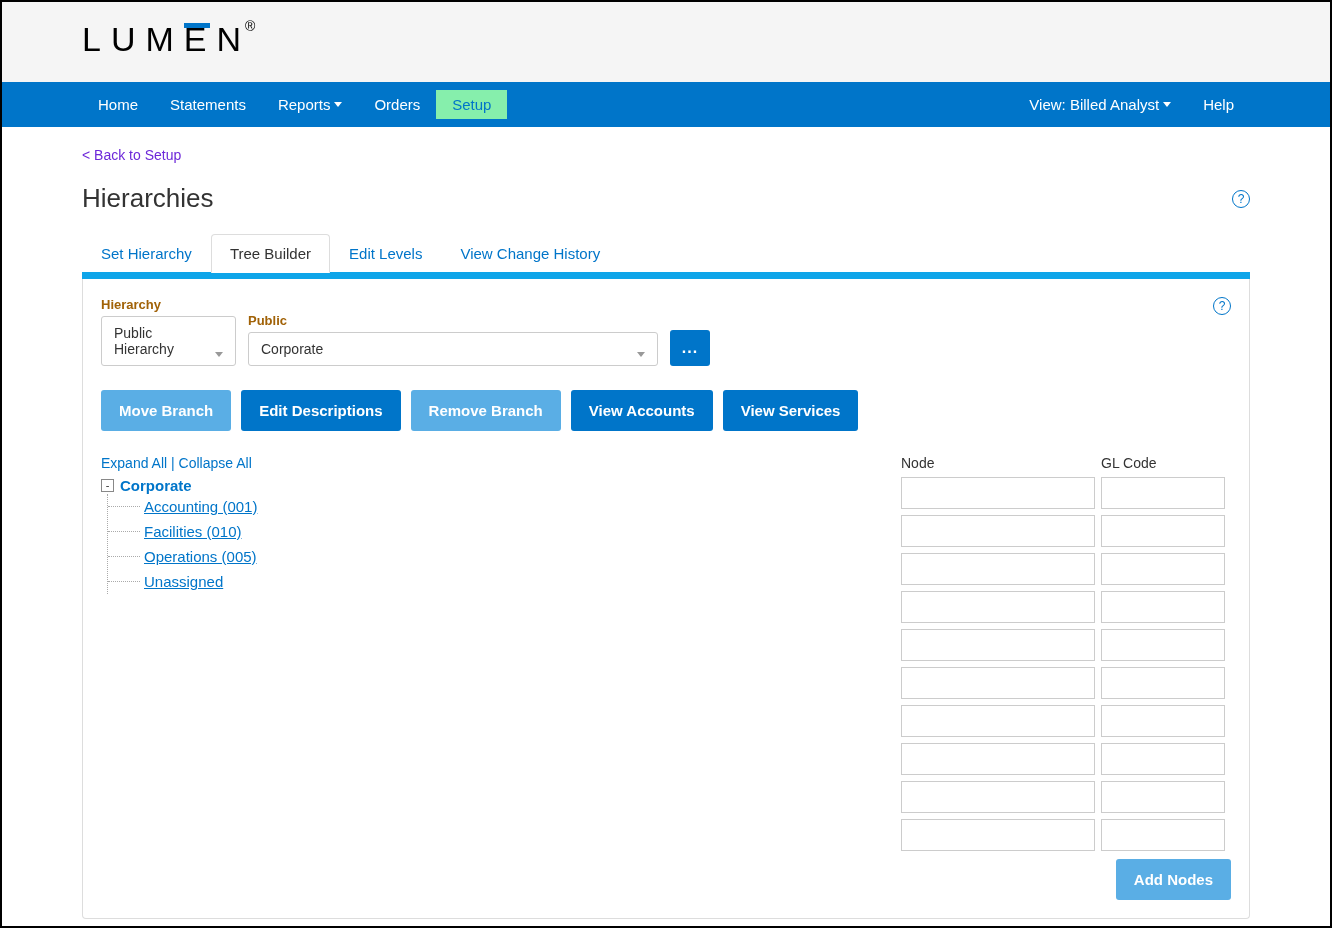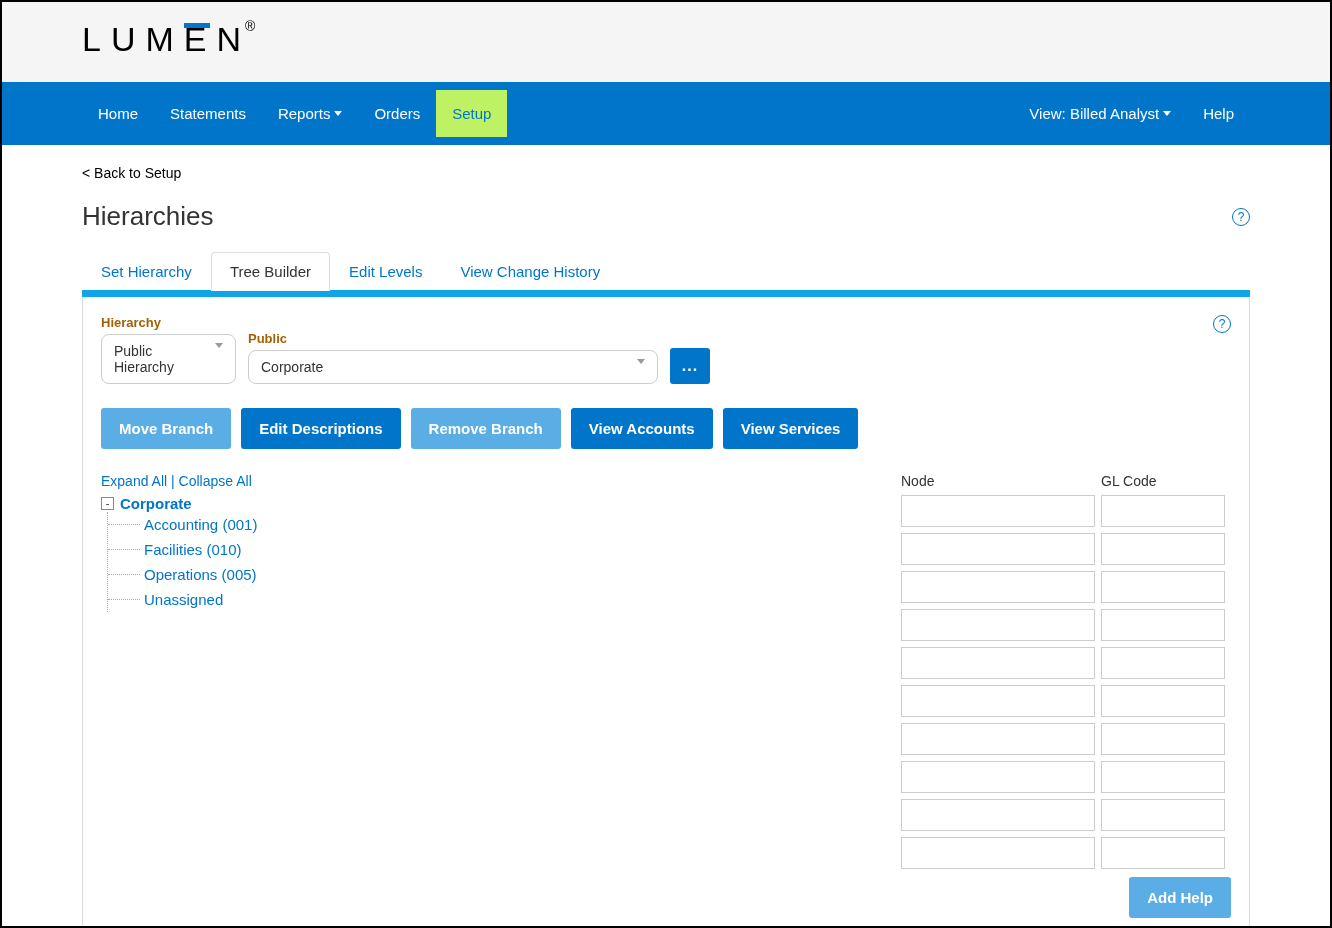--- a/index.html
+++ b/index.html
@@ -42,57 +42,57 @@
     .logo sup {
       font-size: 14px;
       letter-spacing: 0;
       vertical-align: top;
       position: relative;
       top: -2px;
       left: -6px;
     }
     .navbar {
       background: #0075c9;
-      height: 63px;
+      height: 45px;
       display: flex;
       align-items: stretch;
       padding: 8px 80px;
       justify-content: space-between;
     }
     .nav-left, .nav-right {
       display: flex;
       align-items: stretch;
     }
     .nav-item {
       color: #fff;
       padding: 0 16px;
       display: flex;
       align-items: center;
       cursor: pointer;
       font-size: 15px;
     }
     .nav-item.active {
-      background: #bef264;
+      background: #86efac;
       color: #0075c9;
     }
     .caret {
       display: inline-block;
       width: 0;
       height: 0;
       margin-left: 4px;
       vertical-align: middle;
       border-top: 5px solid;
       border-right: 4px solid transparent;
       border-left: 4px solid transparent;
     }
     .content {
       padding: 20px 80px;
     }
     .back-link {
-      color: #000000;
+      color: #6d28d9;
       font-size: 14px;
       cursor: pointer;
     }
     .page-title-row {
       display: flex;
       justify-content: space-between;
       align-items: center;
       margin-top: 20px;
       margin-bottom: 20px;
     }
@@ -154,24 +154,24 @@
       display: block;
       color: #a16207;
       font-size: 13px;
       font-weight: 600;
       margin-bottom: 4px;
     }
     .dropdown-btn {
       border: 1px solid #ccc;
       background: #fff;
       padding: 8px 12px;
-      border-radius: 8px;
-      cursor: pointer;
-      display: flex;
-      align-items: flex-start;
+      border-radius: 3px;
+      cursor: pointer;
+      display: flex;
+      align-items: flex-end;
       justify-content: space-between;
       font-size: 14px;
       color: #333;
     }
     .dropdown-btn .caret { border-top-color: #999; }
     .hierarchy-dd { width: 135px; }
     .level-dd { width: 410px; }
     .more-btn {
       background: #0075c9;
       color: #fff;
@@ -250,20 +250,21 @@
       content: "";
       display: inline-block;
       width: 32px;
       border-top: 1px dotted #aaa;
       margin-right: 4px;
     }
     .tree-child a {
       color: #0075c9;
       cursor: pointer;
       font-size: 15px;
+      text-decoration: underline;
     }
     .node-form {
       width: 330px;
       margin-left: 40px;
     }
     .node-form-headers {
       display: flex;
       gap: 6px;
       margin-bottom: 6px;
     }
@@ -443,18 +444,18 @@
             <div class="node-row">
               <input class="node-input" style="">
               <input class="gl-input" style="">
             </div>
             <div class="node-row">
               <input class="node-input" style="">
               <input class="gl-input" style="">
             </div>
           </div>
         <div class="add-nodes-row">
-          <button class="btn btn-light">Add Help</button>
+          <button class="btn btn-light">Add Nodes</button>
         </div>
       </div>
     </div>
   </div>
 </div>
 
 </body></html>

